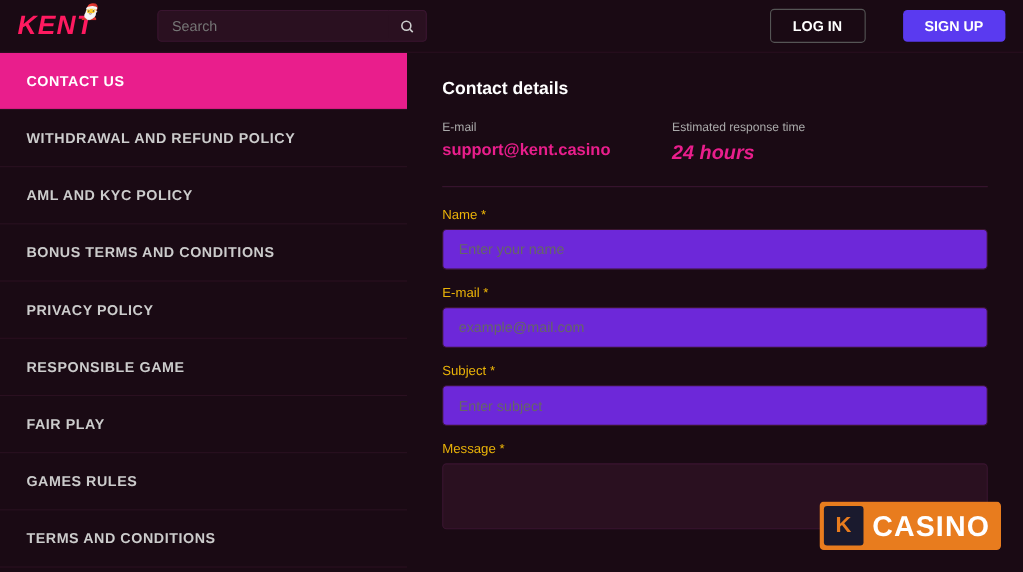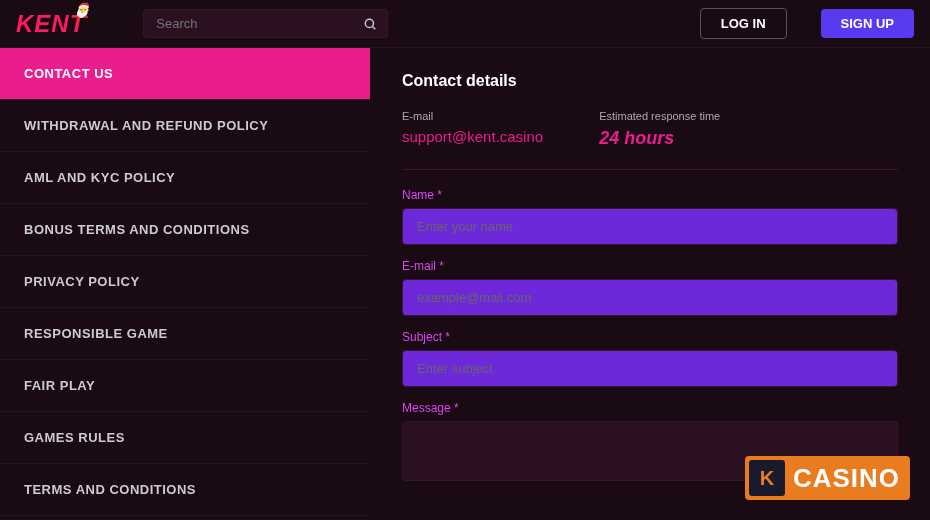--- a/index.html
+++ b/index.html
@@ -146,41 +146,41 @@
       margin-bottom: 20px;
     }
     .contact-label {
       font-size: 11px;
       color: #aaa;
       margin-bottom: 6px;
     }
     .contact-email {
       color: #e91e8c;
       font-size: 15px;
-      font-weight: normal;
+      font-weight: bold;
     }
     .contact-time {
       color: #e91e8c;
       font-size: 18px;
       font-weight: bold;
       font-style: italic;
     }
 
     .divider {
       border: none;
       border-top: 1px solid #3a1530;
       margin-bottom: 18px;
     }
 
     .form-group {
       margin-bottom: 14px;
     }
     .form-label {
       font-size: 12px;
-      color: #d946ef;
+      color: #eab308;
       margin-bottom: 6px;
       display: block;
     }
     .form-input {
       width: 100%;
       background: #6d28d9;
       border: 1px solid #3a1530;
       border-radius: 4px;
       padding: 10px 14px;
       color: #aaa;

